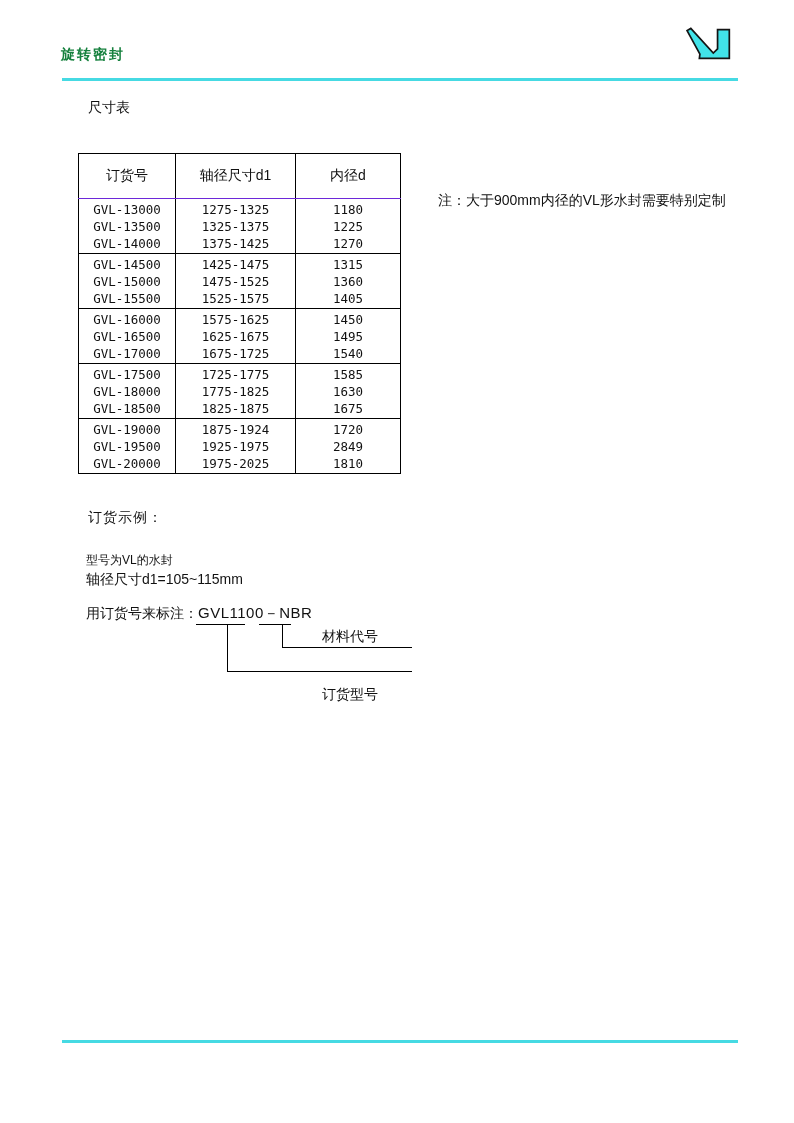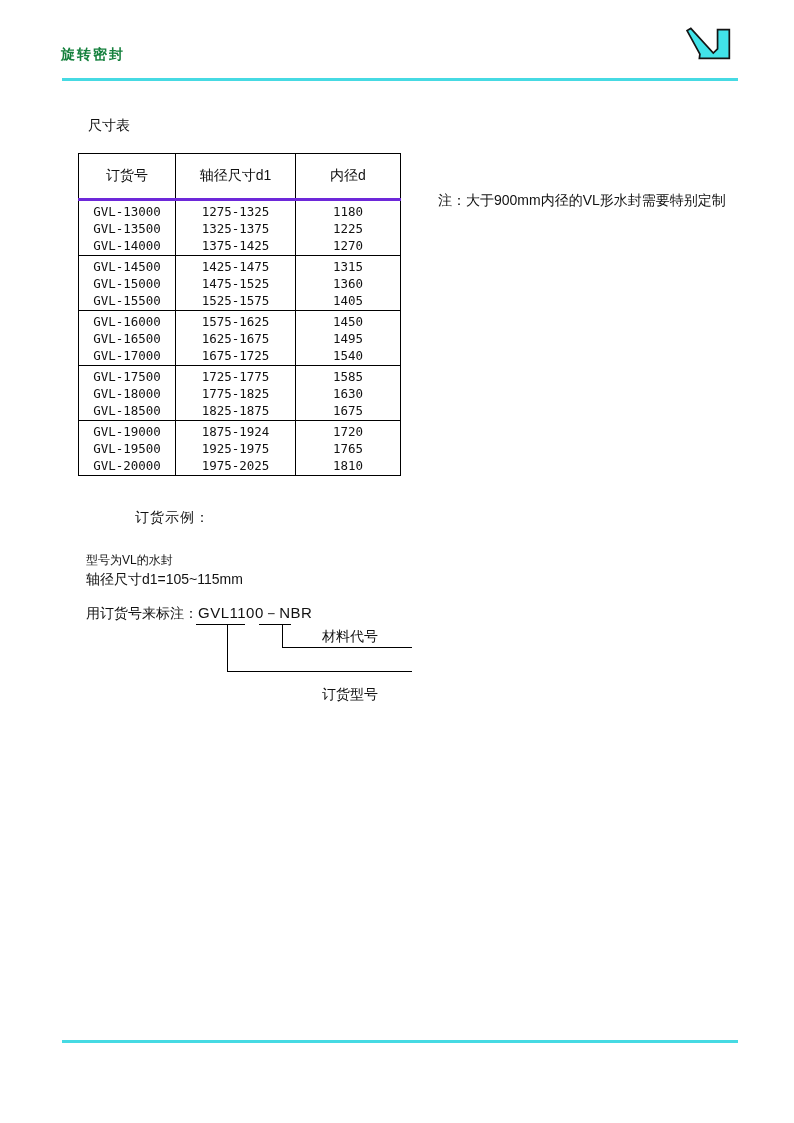--- a/index.html
+++ b/index.html
@@ -18,47 +18,47 @@
     position:absolute;left:0;right:30px;top:34px;margin:0;text-align:center;
     font-size:22px;font-weight:bold;letter-spacing:1px;color:#32d8e2;
     white-space:nowrap;
   }
   .logo{position:absolute;left:686px;top:27px;width:46px;height:35px;}
   .rule{position:absolute;left:62px;width:676px;height:3px;background:#46dae3;}
   .rule.header{top:78px;}
   .rule.footer{top:1040px;}
 
   
-  .dim-heading{position:absolute;left:88px;top:117px;font-size:14px;white-space:nowrap;}
+  .dim-heading{position:absolute;left:88px;top:99px;font-size:14px;white-space:nowrap;}
   table.dim-table{
     position:absolute;left:78px;top:153px;width:322px;
     border-collapse:collapse;table-layout:fixed;
     border:1px solid #000;
   }
   .dim-table col.c1{width:97px;}
   .dim-table col.c2{width:120px;}
   .dim-table col.c3{width:105px;}
   .dim-table th{
     height:42px;font-size:14px;font-weight:normal;text-align:center;
-    vertical-align:middle;border-bottom:3px solid #6d28d9;
+    vertical-align:middle;border-bottom:1px solid #6d28d9;
   }
   .dim-table th + th, .dim-table td + td{border-left:1px solid #000;}
   .dim-table tbody{border-top:1px solid #000;}
   .dim-table td{
     height:17px;padding:0;text-align:center;vertical-align:middle;
     font-family:"DejaVu Sans Mono","Liberation Mono",monospace;
     font-size:12.5px;letter-spacing:0px;
   }
   .dim-table tbody tr:first-child td{padding-top:2px;}
   .dim-table tbody tr:last-child td{padding-bottom:1px;}
 
   .note{position:absolute;left:438px;top:192px;font-size:14px;white-space:nowrap;}
 
   
-  .oe-heading{position:absolute;left:88px;top:509px;font-size:14px;letter-spacing:1px;white-space:nowrap;margin-left:47px;}
+  .oe-heading{position:absolute;left:88px;top:509px;font-size:14px;letter-spacing:1px;white-space:nowrap;}
   .oe-line1{position:absolute;left:86px;top:552px;font-size:12px;white-space:nowrap;}
   .oe-line2{position:absolute;left:86px;top:571px;font-size:14px;white-space:nowrap;}
   .oe-line3{position:absolute;left:86px;top:604px;font-size:14px;white-space:nowrap;}
   .oe-line3 .code{font-size:15px;letter-spacing:0.5px;}
 
   .seg{position:absolute;background:#000;}
   .seg.u-order{left:196px;top:624px;width:49px;height:1px;}
   .seg.u-material{left:259px;top:624px;width:32px;height:1px;}
   .seg.v-order{left:227px;top:624px;width:1px;height:48px;}
   .seg.v-material{left:282px;top:624px;width:1px;height:24px;}
@@ -166,21 +166,21 @@
       </tbody>
       <tbody>
         <tr>
           <td>GVL-19000</td>
           <td>1875-1924</td>
           <td>1720</td>
         </tr>
         <tr>
           <td>GVL-19500</td>
           <td>1925-1975</td>
-          <td>1765</td>
+          <td>2849</td>
         </tr>
         <tr>
           <td>GVL-20000</td>
           <td>1975-2025</td>
           <td>1810</td>
         </tr>
       </tbody>
     </table>
 
   <div class="note">注：大于900mm内径的VL形水封需要特别定制</div>

